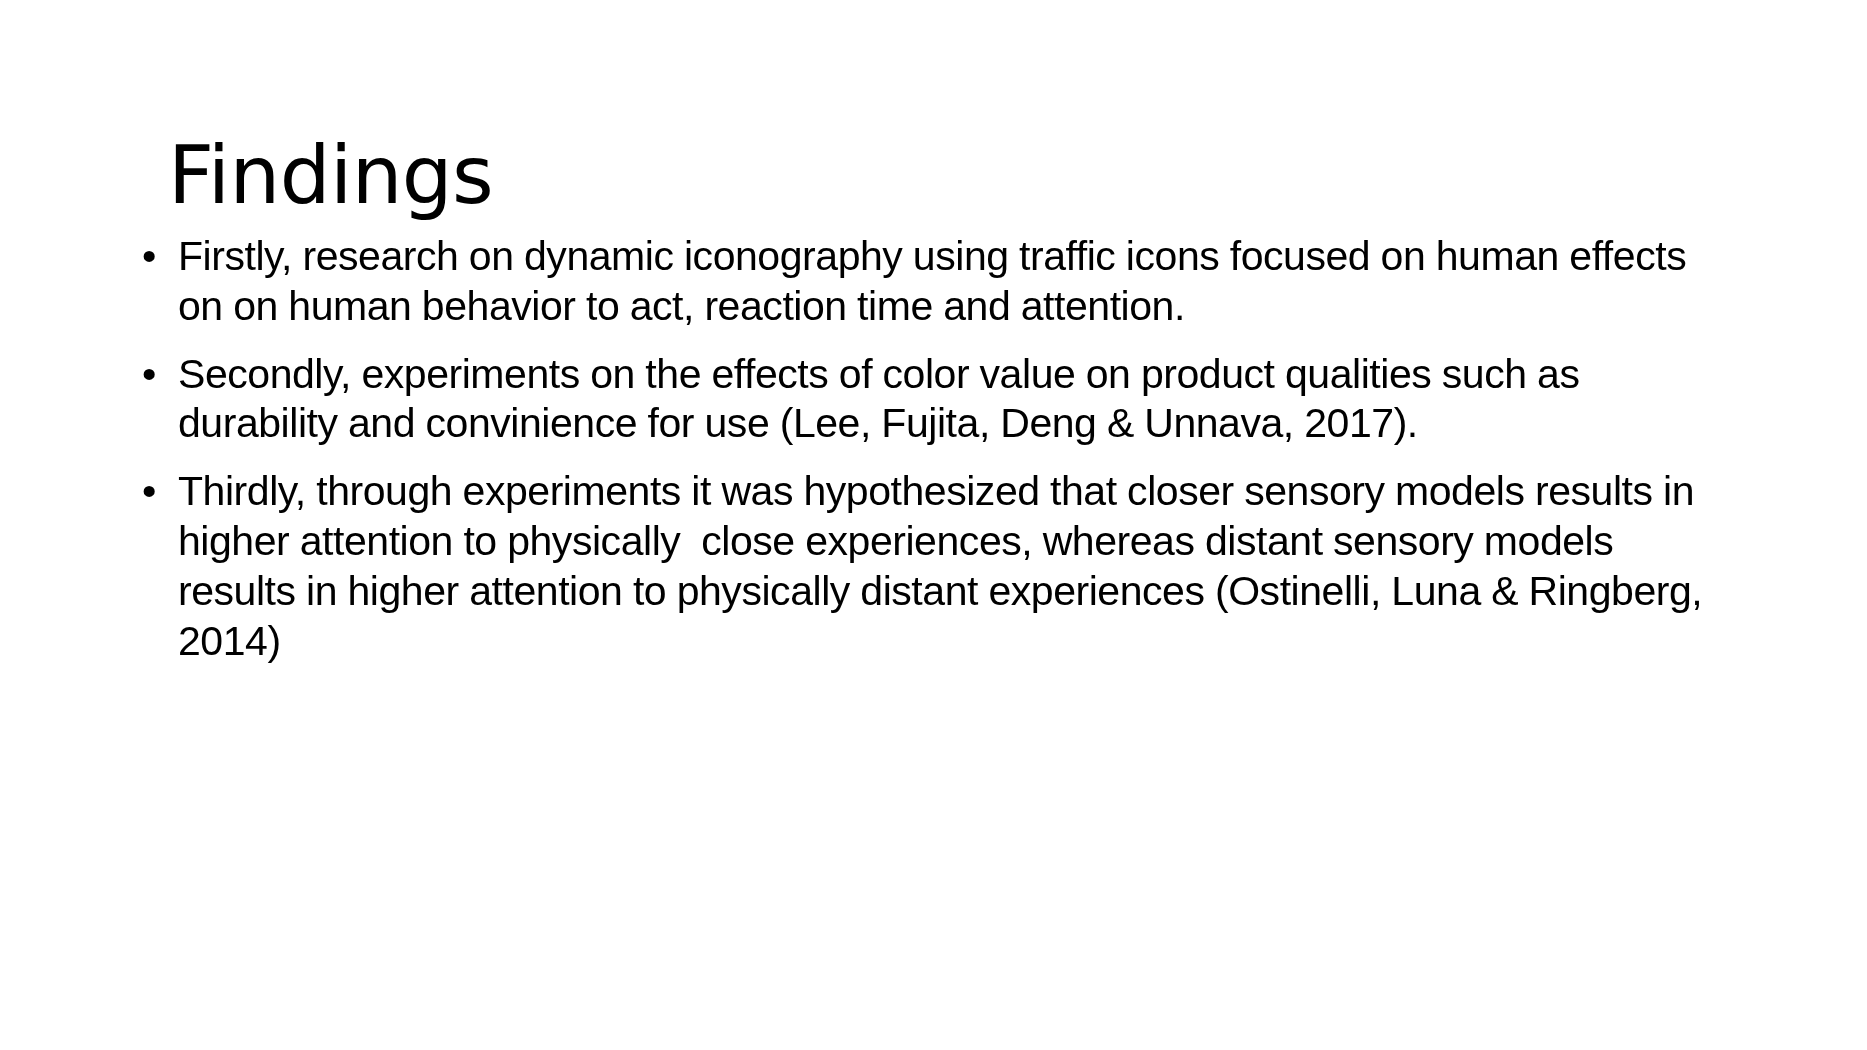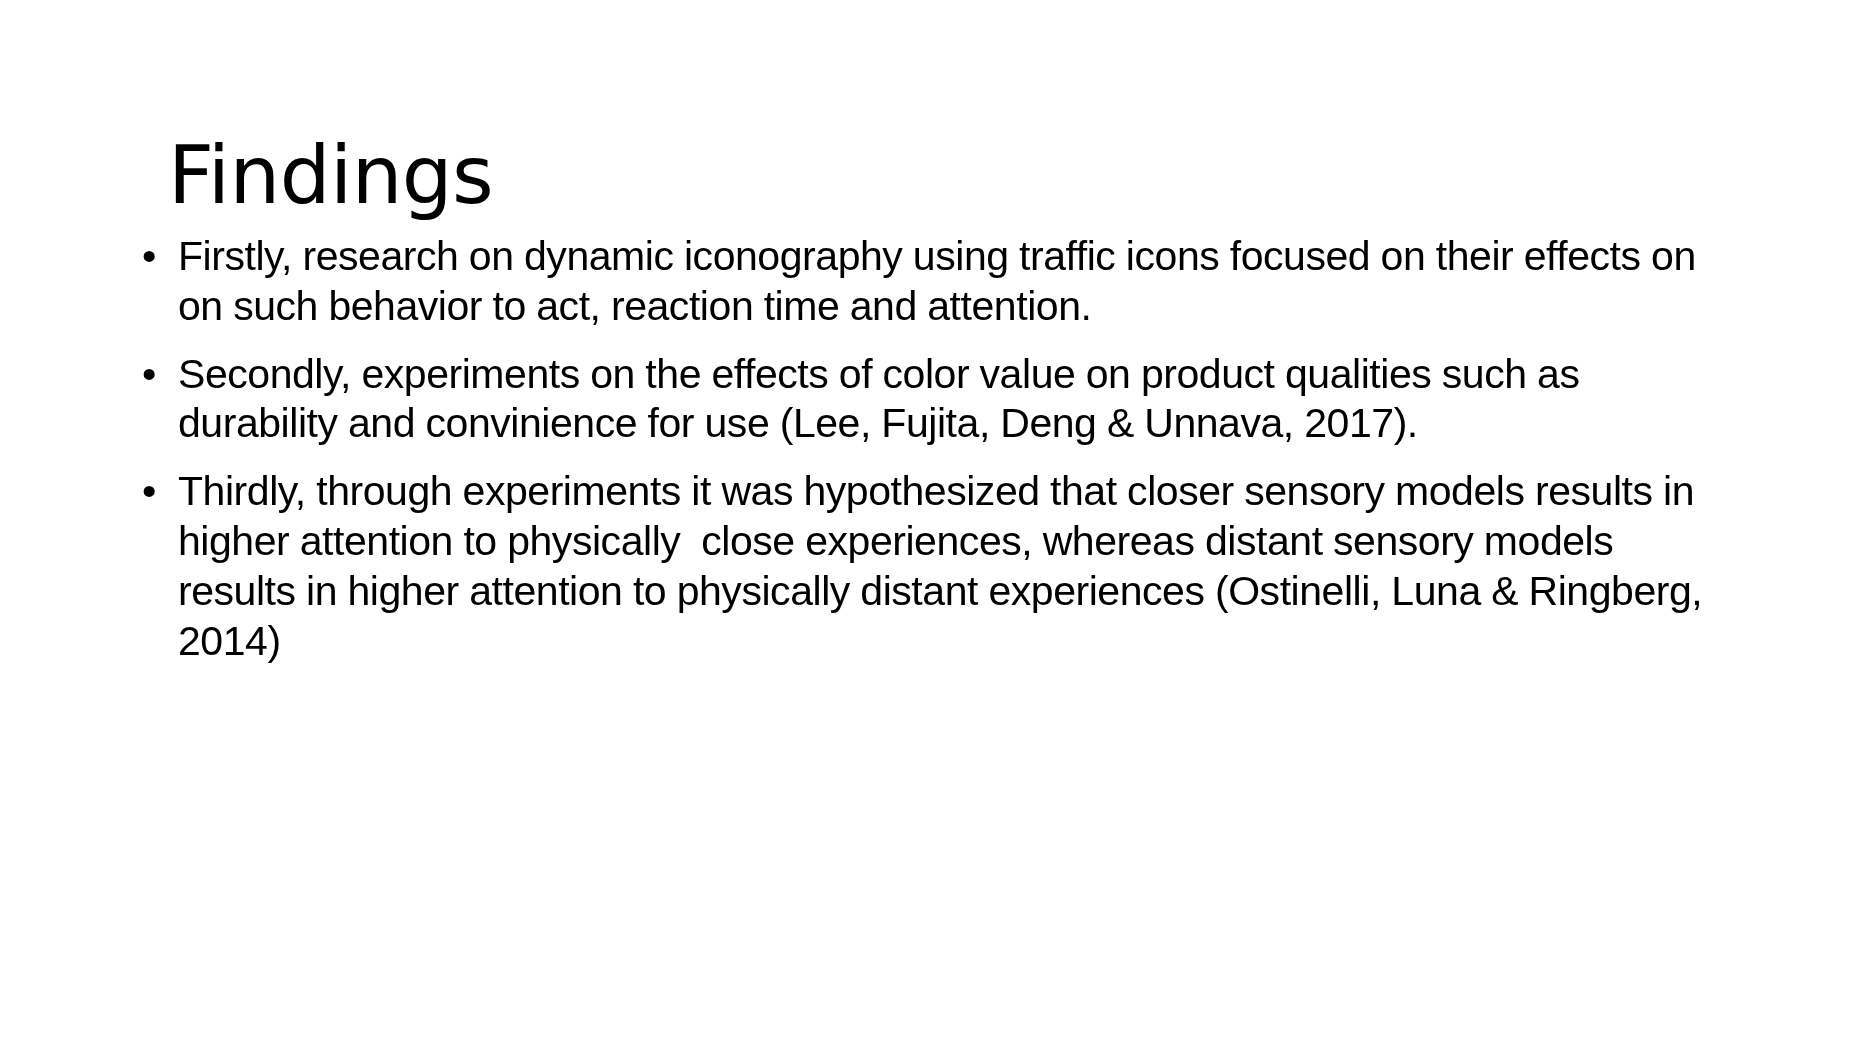--- a/index.html
+++ b/index.html
@@ -85,21 +85,21 @@
 <body>
 
 <div class="slide">
 
   <h1 class="slide-title">Findings</h1>
 
   <div class="slide-body">
 
     <div class="bullet-item">
       <span class="bullet-marker">•</span>
-      <span class="bullet-text">Firstly, research on dynamic iconography using traffic icons focused on their effects on on such behavior to act, reaction time and attention.</span>
+      <span class="bullet-text">Firstly, research on dynamic iconography using traffic icons focused on human effects on on human behavior to act, reaction time and attention.</span>
     </div>
 
     <div class="bullet-item">
       <span class="bullet-marker">•</span>
       <span class="bullet-text">Secondly, experiments on the effects of color value on product qualities such as durability and convinience for use (Lee, Fujita, Deng &amp; Unnava, 2017).</span>
     </div>
 
     <div class="bullet-item">
       <span class="bullet-marker">•</span>
       <span class="bullet-text">Thirdly, through experiments it was hypothesized that closer sensory models results in higher attention to physically  close experiences, whereas distant sensory models results in higher attention to physically distant experiences (Ostinelli, Luna &amp; Ringberg, 2014)</span>

